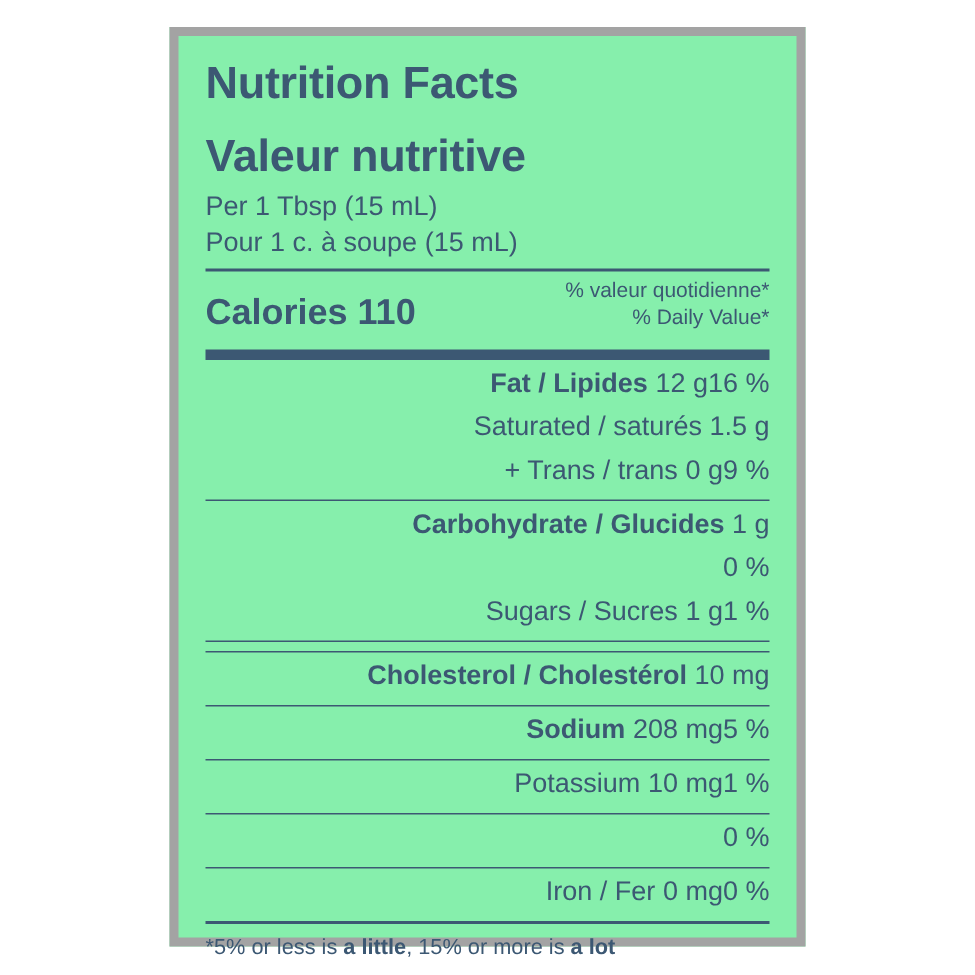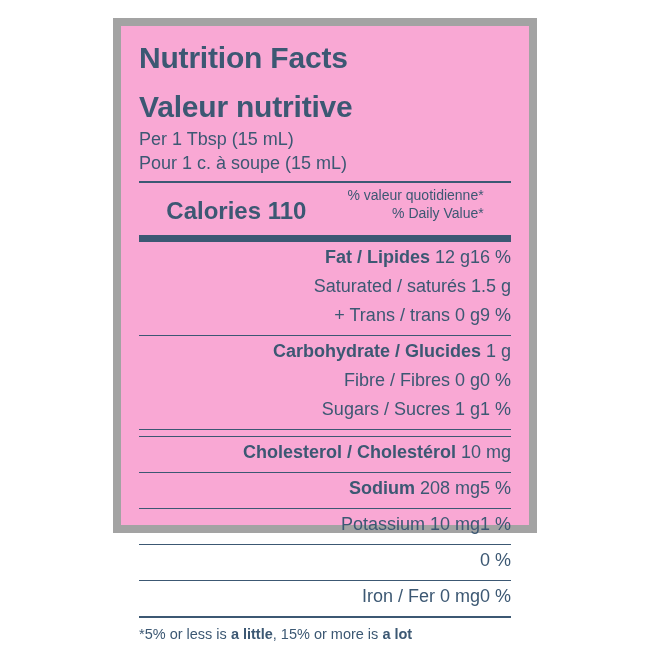--- a/index.html
+++ b/index.html
@@ -9,24 +9,24 @@
     height: 650px;
     background: #ffffff;
     font-family: "Liberation Sans", sans-serif;
   }
 
   #panel {
     position: absolute;
     left: 113px;
     top: 18px;
     width: 424px;
-    height: 515px;
+    height: 613px;
     box-sizing: border-box;
-    border: 8px solid #a3a3a3;
-    background: #f9a8d4;
+    border: 6px solid #a3a3a3;
+    background: #86efac;
     color: #3c5873;
   }
 
   .inner {
     padding: 14px 18px 10px 18px;
     box-sizing: border-box;
   }
 
   .title {
     font-size: 30px;
@@ -68,21 +68,21 @@
     justify-content: flex-end;
     align-items: baseline;
     font-size: 18px;
     padding: 5px 0 3px 0;
   }
   .row .left { white-space: nowrap; }
   .row .right { white-space: nowrap; }
 
   .calories-row {
     display: flex;
-    justify-content: center;
+    justify-content: space-between;
     align-items: flex-end;
     padding: 4px 0 3px 0;
     gap: 41px;
   }
   .calories-label {
     font-size: 24px;
     font-weight: bold;
   }
   .dv-head {
     text-align: right;
@@ -136,21 +136,20 @@
         <div class="row indent">
           <div class="left"><span>+ Trans / trans</span> <span>0 g</span></div>
           <div class="right">9 %</div>
         </div>
         <div class="rule-thin"></div>
         <div class="row">
           <div class="left"><span class="b">Carbohydrate / Glucides</span> <span>1 g</span></div>
           <div class="right"></div>
         </div>
         <div class="row indent">
-          <div class="left"><span>Fibre / Fibres</span> <span>0 g</span></div>
           <div class="right">0 %</div>
         </div>
         <div class="row indent">
           <div class="left"><span>Sugars / Sucres</span> <span>1 g</span></div>
           <div class="right">1 %</div>
         </div>
         <div class="rule-thin"></div>
         <div class="rule-thin"></div>
         <div class="row">
           <div class="left"><span class="b">Cholesterol / Cholestérol</span> <span>10 mg</span></div>

